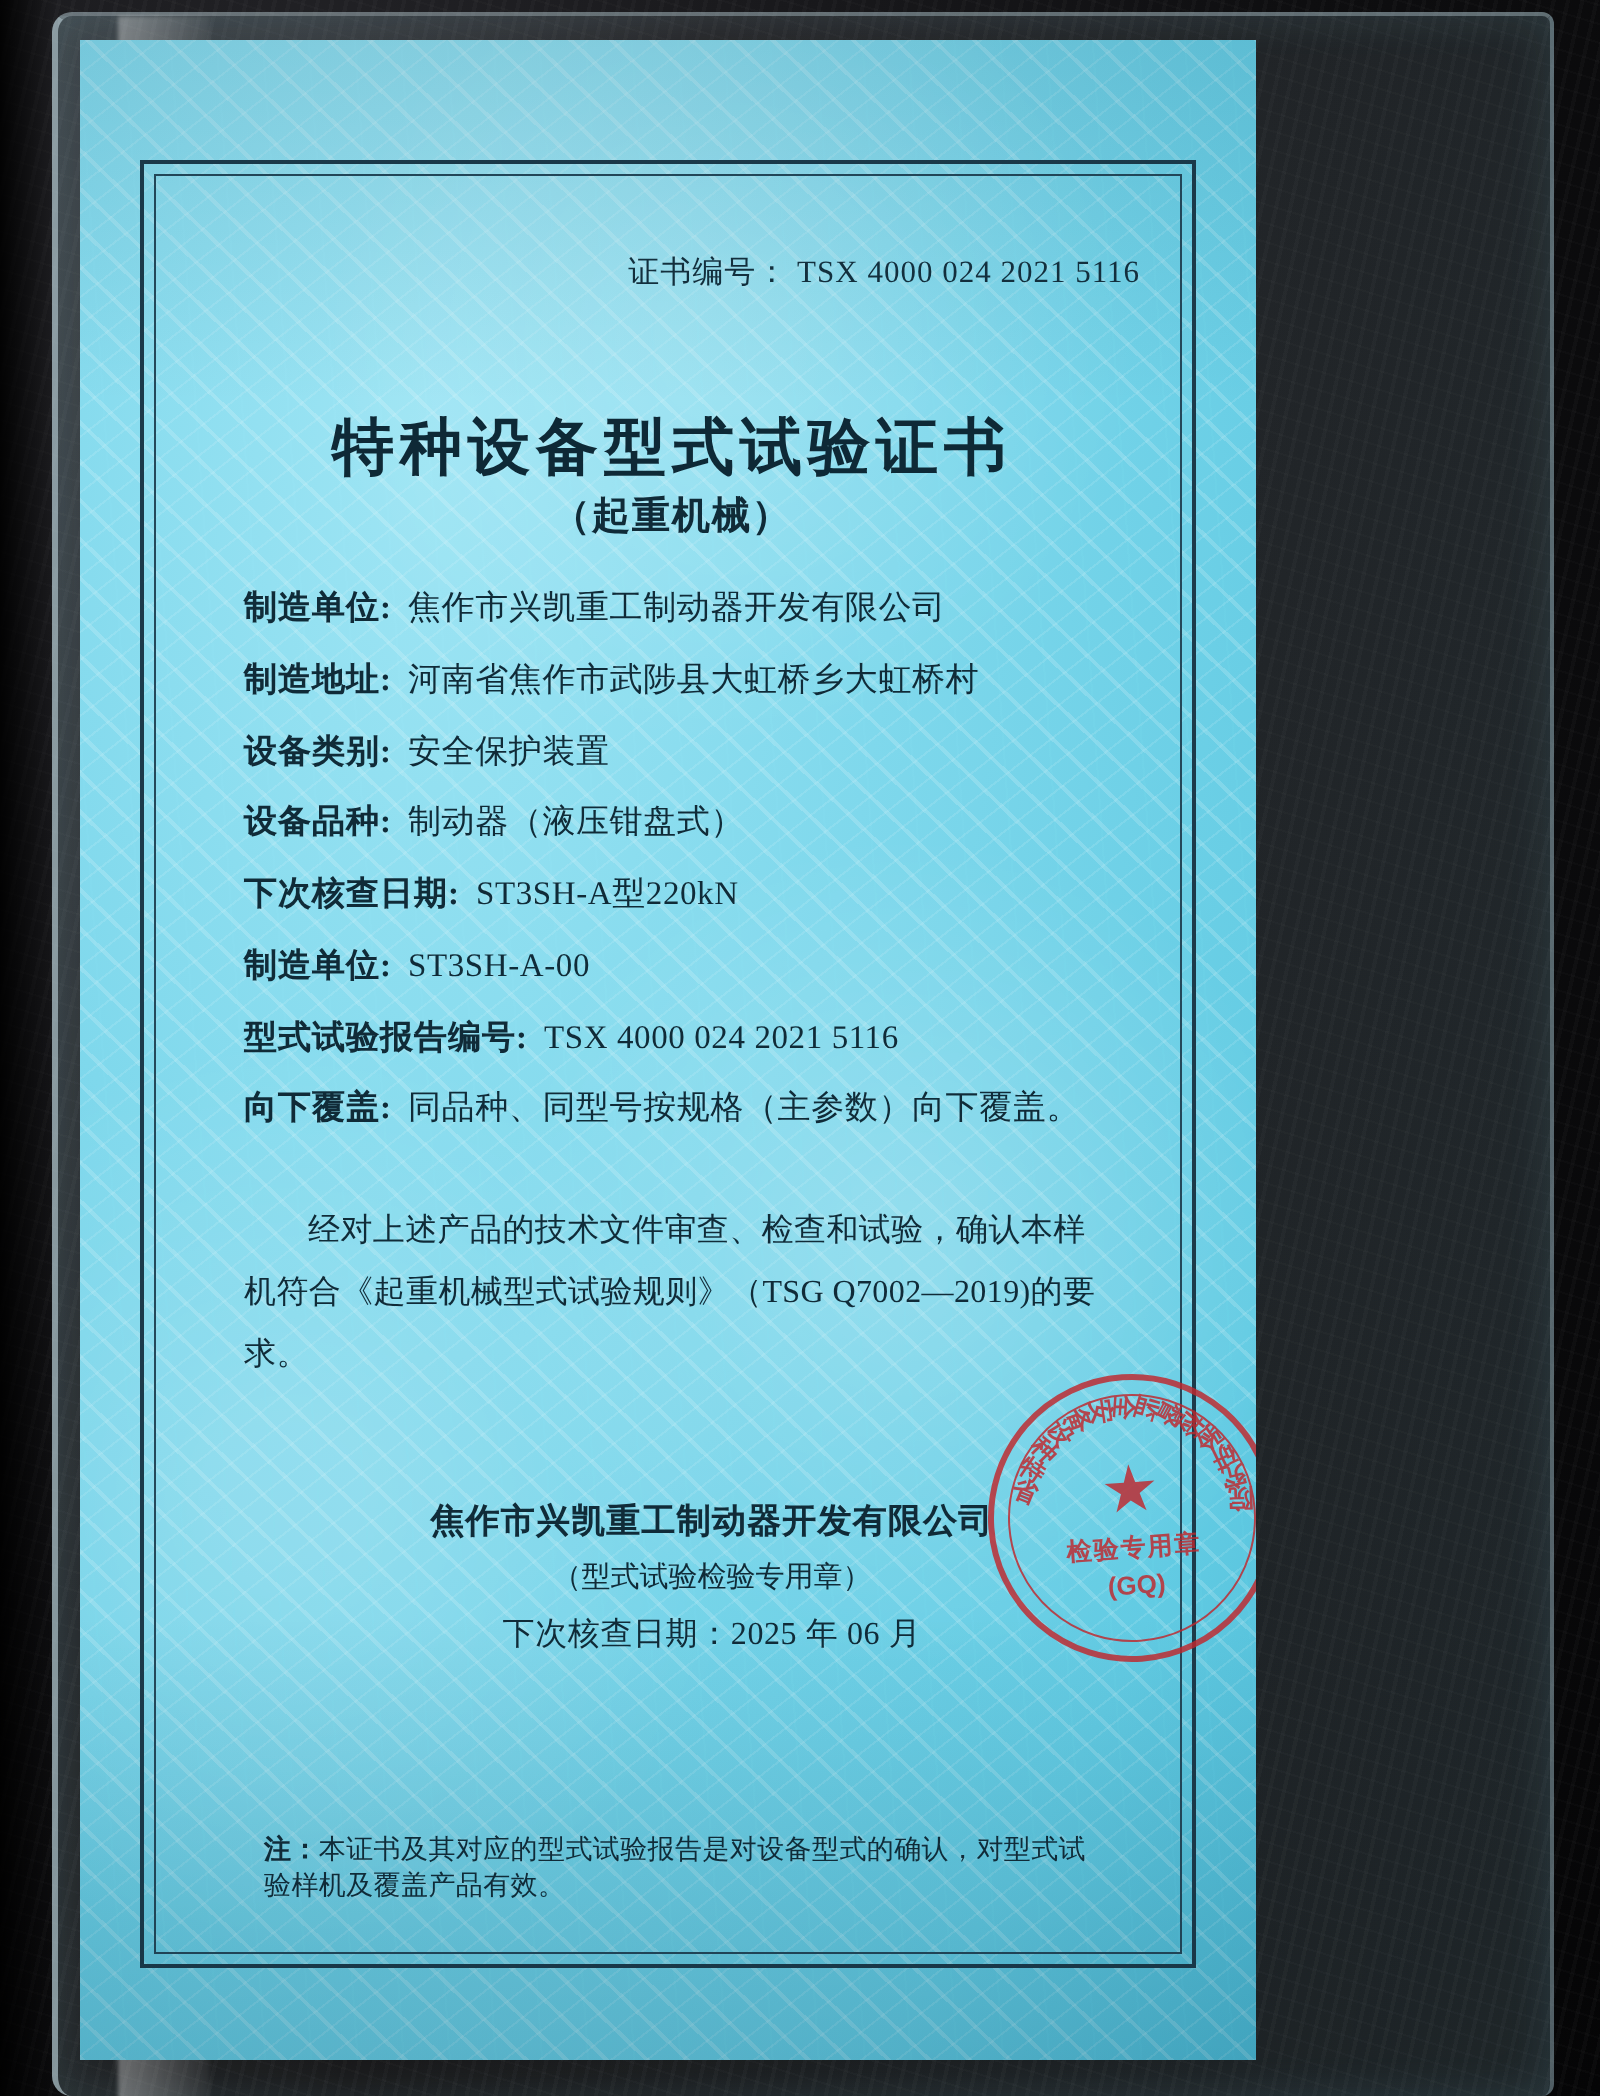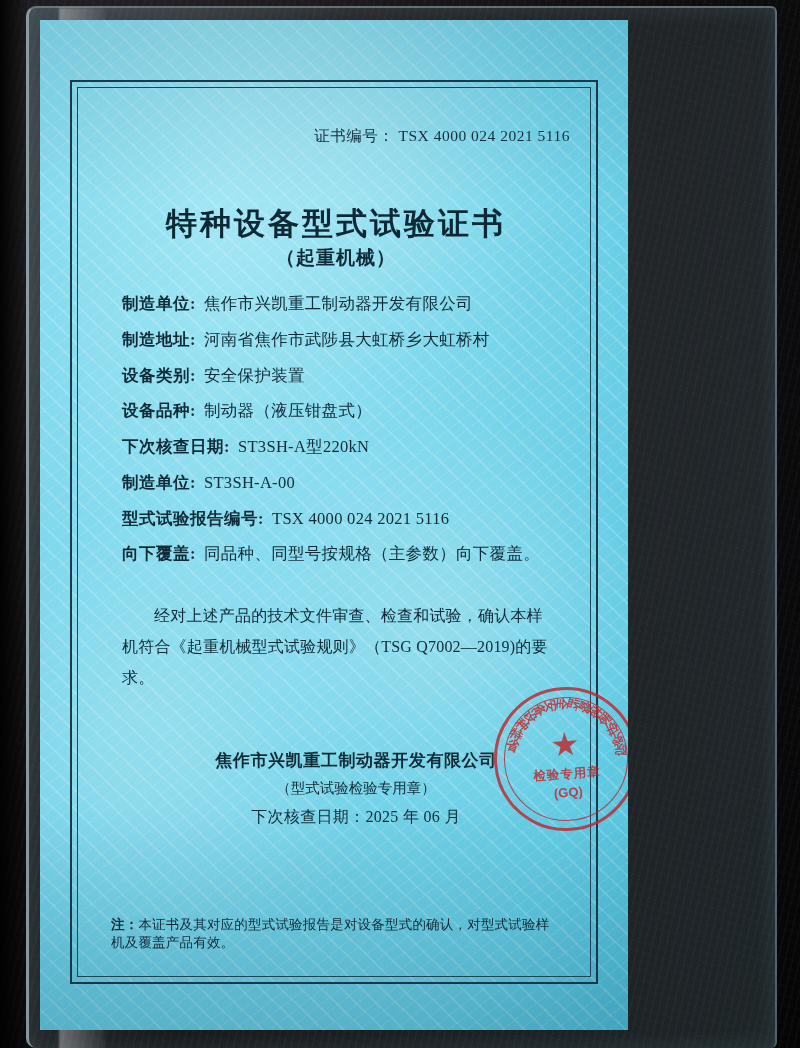--- a/index.html
+++ b/index.html
@@ -133,21 +133,21 @@
   .seal .center-txt{
     position:absolute;left:0;right:0;top:76px;text-align:center;
     font-size:12.5px;font-weight:bold;letter-spacing:1px;
   }
   .seal .gq{
     position:absolute;left:0;right:0;top:95px;text-align:center;
     font-size:13px;font-weight:bold;font-family:"Liberation Sans",sans-serif;
   }
 
   .note{
-    position:absolute;left:15px;right:20px;bottom:18px;
+    position:absolute;left:36px;right:20px;bottom:18px;
     font-size:13.5px;letter-spacing:.2px;
   }
   .note .nlabel{font-weight:bold;}
   .edge-shadow{
     position:absolute;left:0;top:0;width:28px;height:1048px;
     background:linear-gradient(90deg,rgba(0,0,0,.9),rgba(0,0,0,0));
   }
 </style>
 </head>
 <body>

